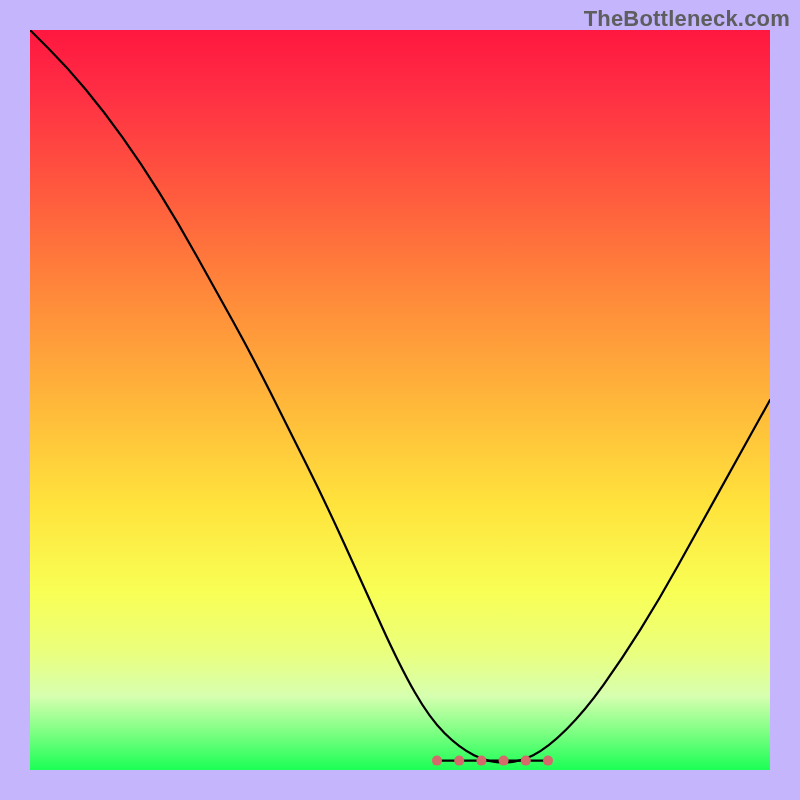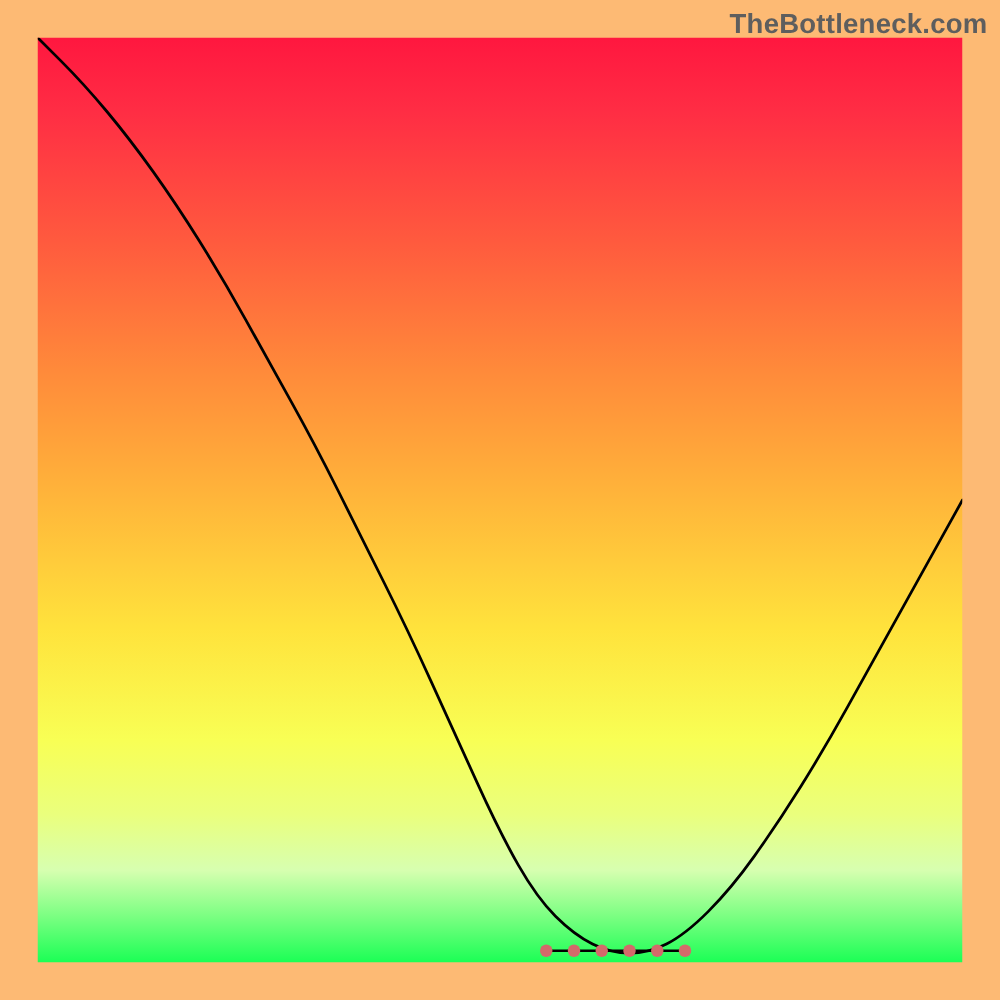--- a/index.html
+++ b/index.html
@@ -7,21 +7,21 @@
     padding: 0;
     width: 800px;
     height: 800px;
     background: #000;
     font-family: Arial, Helvetica, sans-serif;
   }
   .frame {
     position: relative;
     width: 800px;
     height: 800px;
-    background: #fdba74;
+    background: #c4b5fd;
   }
   .watermark {
     position: absolute;
     top: 6px;
     right: 10px;
     color: #5e5e5e;
     font-size: 22px;
     font-weight: 600;
     letter-spacing: 0.2px;
     z-index: 20;

